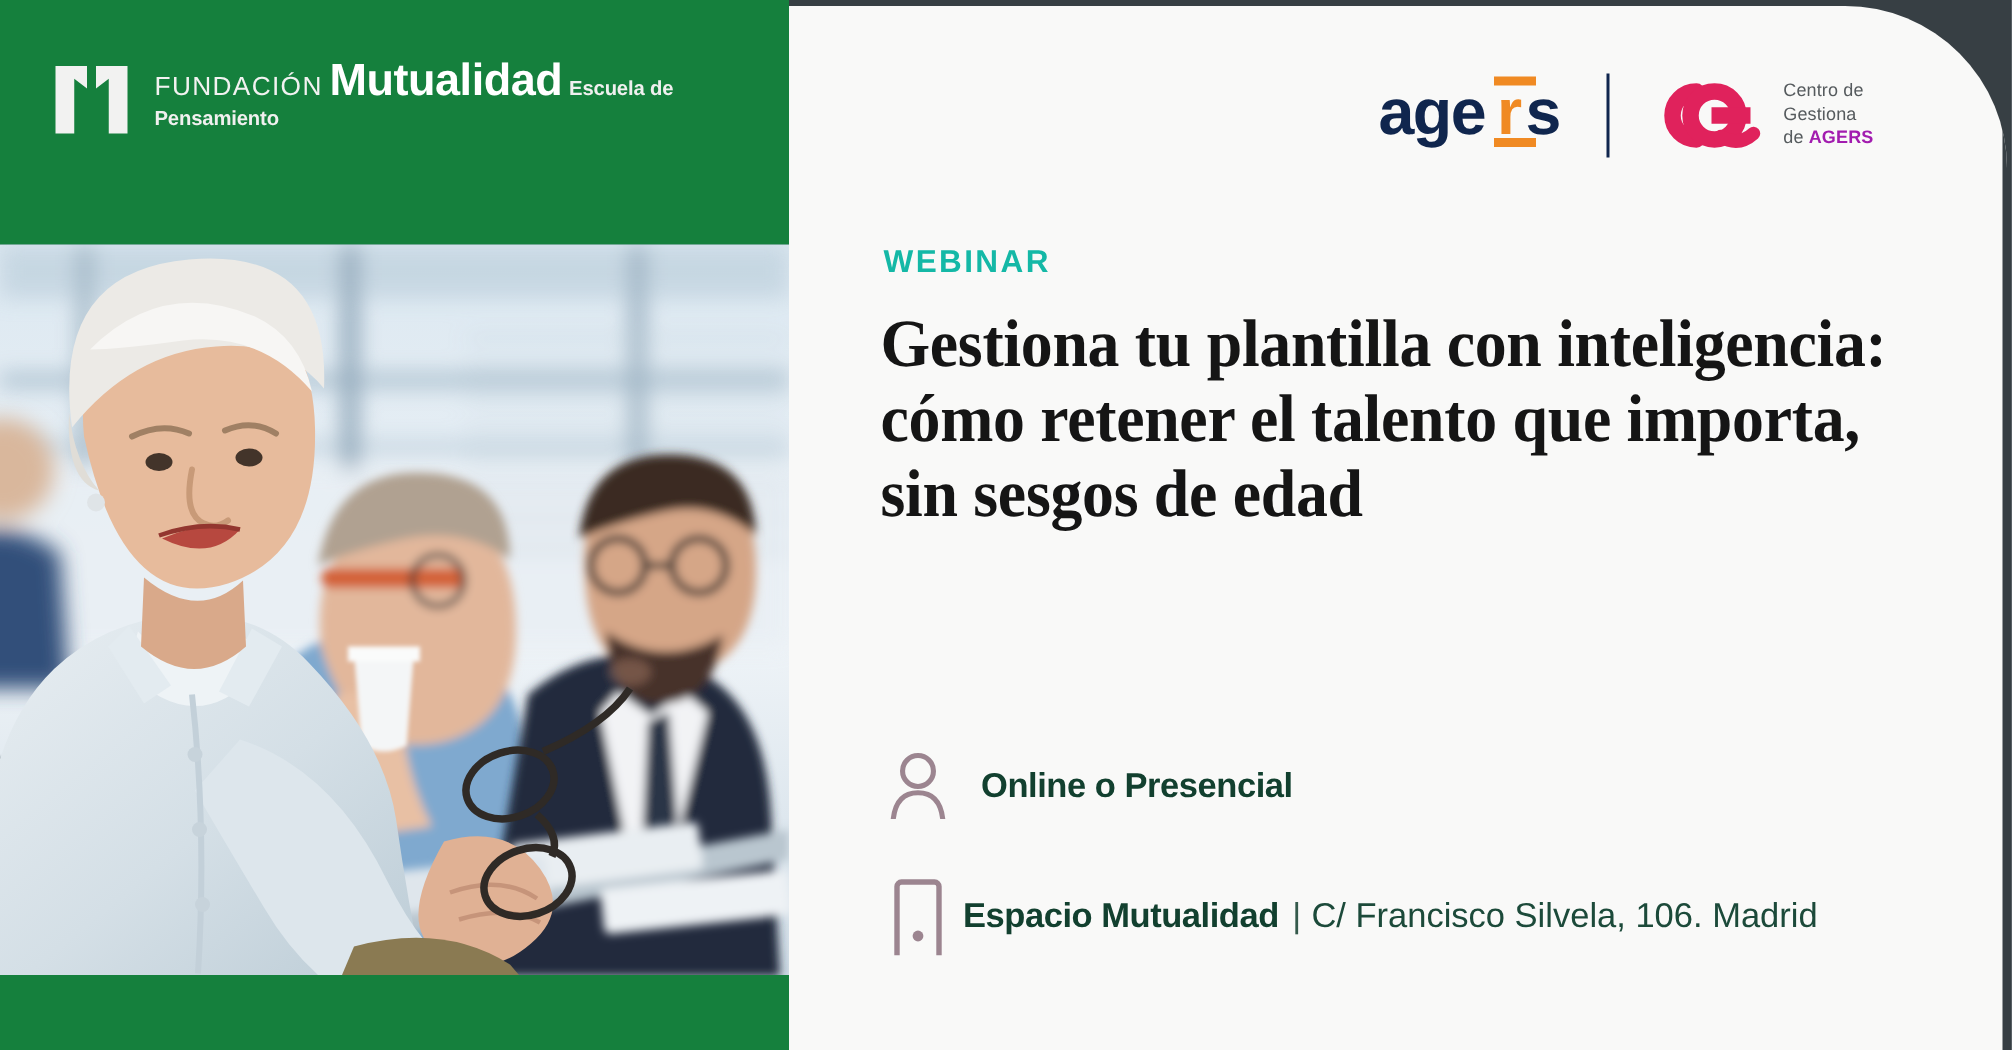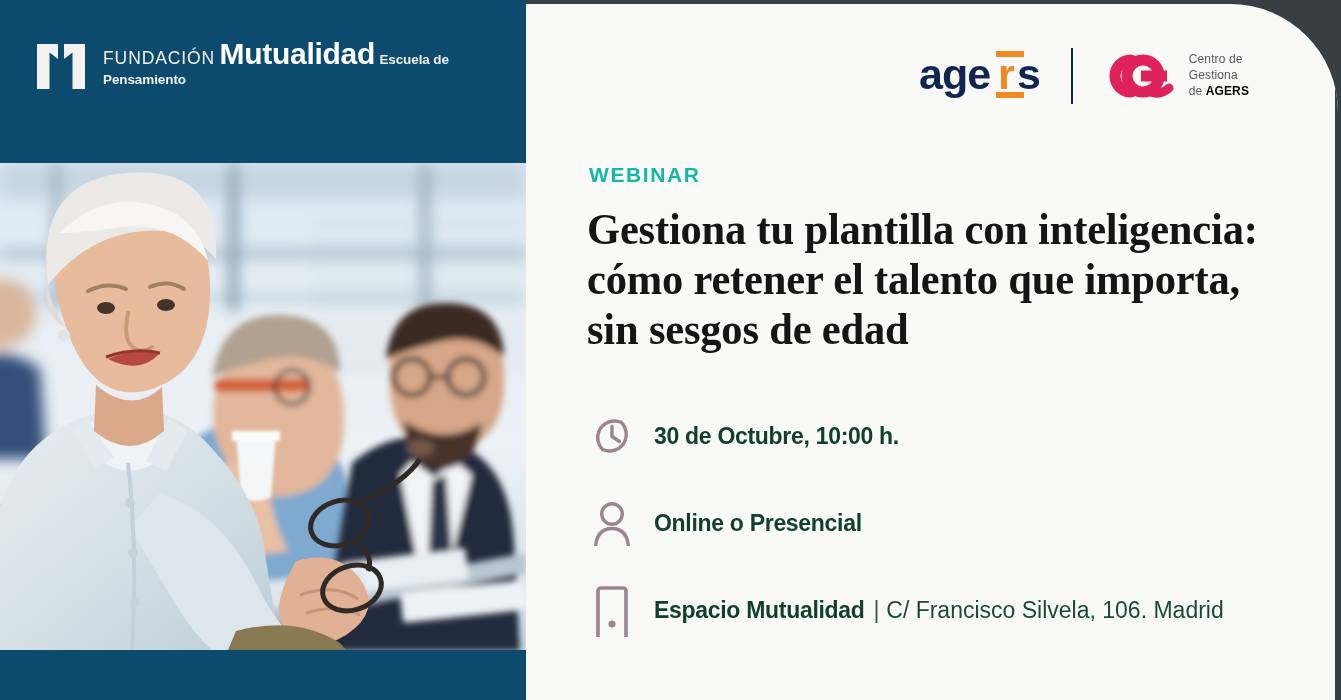--- a/index.html
+++ b/index.html
@@ -21,21 +21,21 @@
     background: #373f44;
     overflow: hidden;
   }
 
   
   .left-panel {
     position: absolute;
     left: 0; top: 0;
     width: 526px;
     height: 700px;
-    background: #0c4a6e;
+    background: #15803d;
     overflow: hidden;
     text-decoration: underline;
   }
 
   .brand {
     position: absolute;
     left: 36px;
     top: 38px;
     display: flex;
     align-items: flex-start;
@@ -114,21 +114,21 @@
   .logo-ce { display: flex; align-items: center; gap: 10px; }
   .ce-text {
     font-size: 12px;
     line-height: 1.32;
     color: #565b5e;
     font-weight: 400;
     letter-spacing: 0.1px;
     white-space: nowrap;
   }
   .ce-line { display: block; }
-  .ce-strong { color: #000000; font-weight: 700; }
+  .ce-strong { color: #a21caf; font-weight: 700; }
 
   
   .eyebrow {
     position: absolute;
     left: 63px;
     top: 163px;
     font-size: 21px;
     font-weight: 700;
     letter-spacing: 1.6px;
     color: #14b8a6;
@@ -177,21 +177,21 @@
     color: #1c4a3a;
     letter-spacing: 0px;
   }
 
   #row-date  { left: 590px; top: 414px; }
   #row-mode  { left: 590px; top: 500px; }
   #row-place { left: 590px; top: 583px; }
 
   #row-date .info-text  { margin-left: 12px; }
   #row-mode .info-text  { margin-left: 12px; }
-  #row-place .info-text { margin-left: 12px; }
+  #row-place .info-text { }
 
   .right-edge {
     position: absolute;
     right: 0; top: 0;
     width: 3px; height: 700px;
     background: #373f44;
   }
 </style>
 </head>
 <body>
@@ -391,29 +391,20 @@
   </div>
 
   <div class="eyebrow" style="left:589px;">WEBINAR</div>
 
   <div class="title" style="left:587px;">
     <span class="title-line">Gestiona tu plantilla con inteligencia:</span>
     <span class="title-line">cómo retener el talento que importa,</span>
     <span class="title-line">sin sesgos de edad</span>
   </div>
 
-  <div class="info-row" id="row-date">
-    <span class="icon">
-      <svg width="44" height="44" viewBox="0 0 44 44" aria-hidden="true">
-        <path d="M31.5 8.5 A17 17 0 0 1 35 27 M12.5 35.5 A17 17 0 0 1 9 17 M9 17 A17 17 0 0 1 31.5 8.5 M35 27 A17 17 0 0 1 12.5 35.5" fill="none" stroke="#9c8590" stroke-width="3.4" stroke-linecap="round" stroke-dasharray="40 9"></path>
-        <path d="M22 12.5 V22.5 L29.5 27.5" fill="none" stroke="#9c8590" stroke-width="3.4" stroke-linecap="round" stroke-linejoin="round"></path>
-      </svg>
-    </span>
-    <span class="info-text">30 de Octubre, 10:00 h.</span>
-  </div>
 
   <div class="info-row" id="row-mode">
     <span class="icon">
       <svg width="44" height="46" viewBox="0 0 44 46" aria-hidden="true">
         <circle cx="22" cy="14" r="10.3" fill="none" stroke="#9c8590" stroke-width="3.4"></circle>
         <path d="M5.5 46 q2 -17.5 16.5 -17.5 q14.5 0 16.5 17.5" fill="none" stroke="#9c8590" stroke-width="3.4" stroke-linecap="round"></path>
       </svg>
     </span>
     <span class="info-text">Online o Presencial</span>
   </div>

